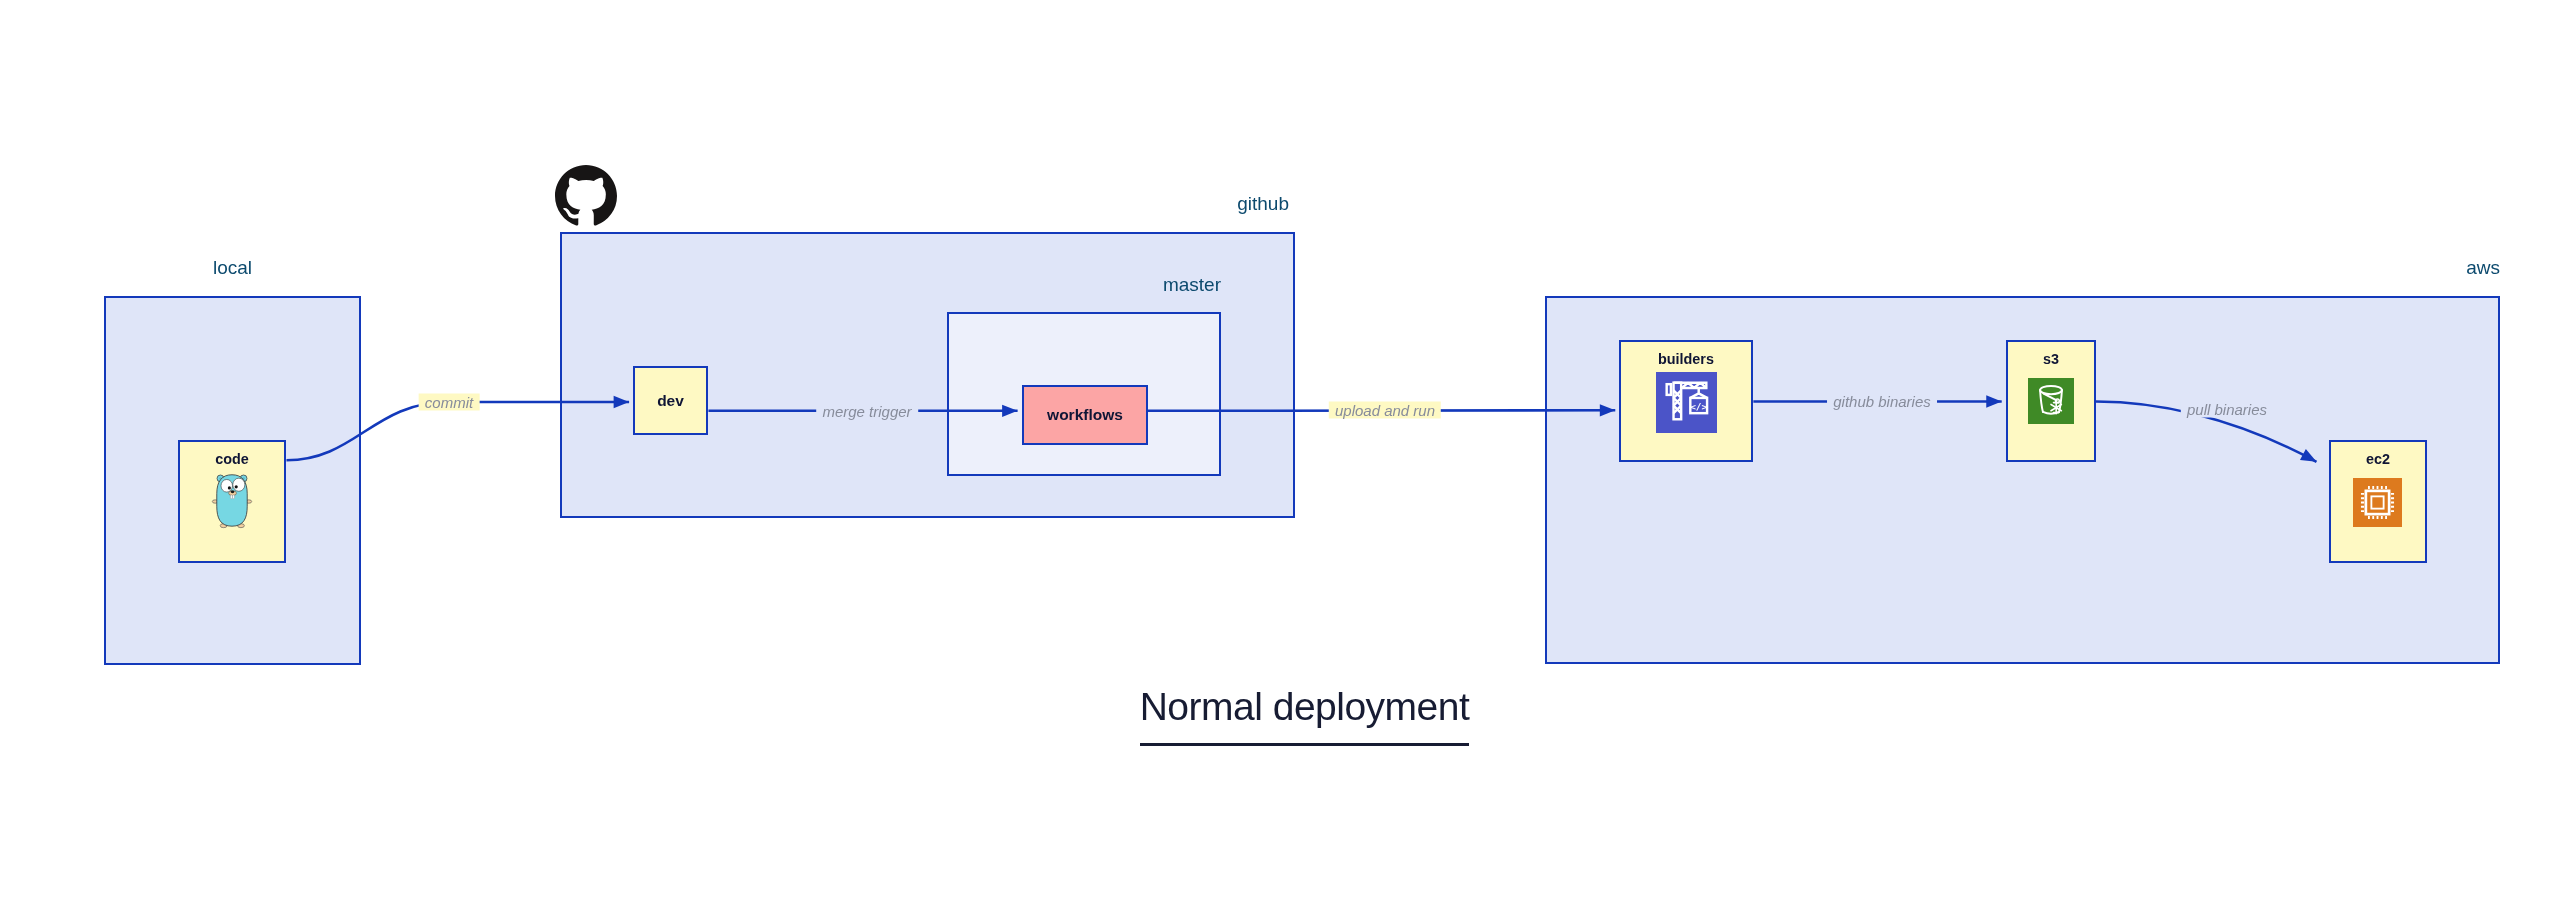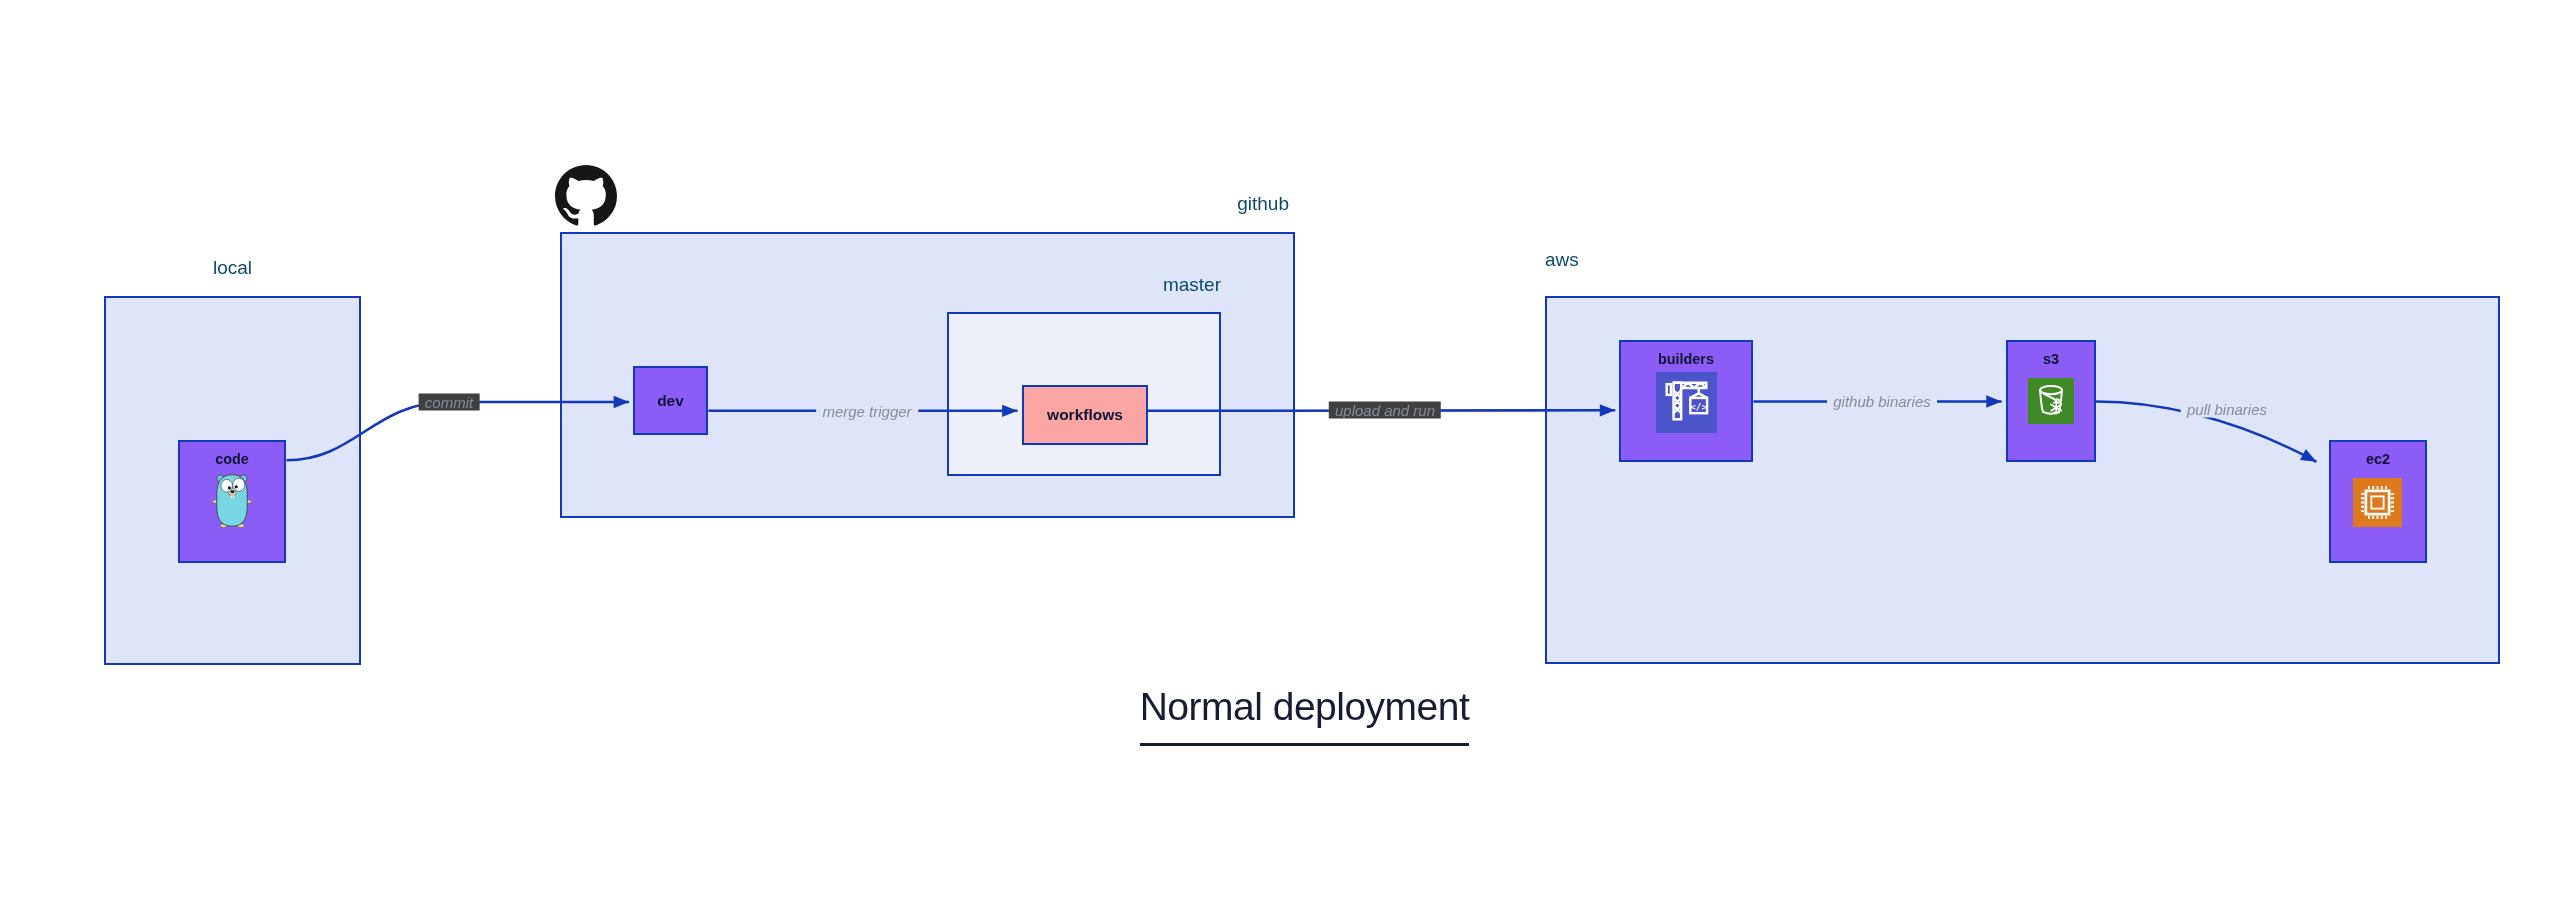--- a/index.html
+++ b/index.html
@@ -1,27 +1,27 @@
 <!DOCTYPE html>
 <html style="font-size:8.2px"><head>
 <meta charset="utf-8">
 <style>
   html,body{margin:0;padding:0;background:#ffffff;}
   #stage{position:relative;width:2604px;height:902px;background:#ffffff;overflow:hidden;
          font-family:"Liberation Sans","DejaVu Sans",sans-serif;}
   .group{position:absolute;background:#dfe5f8;border:2.6px solid #1339bb;box-sizing:border-box;}
   .group-label{position:absolute;font-size:19px;color:#0c4a6e;line-height:1;}
-  .node{position:absolute;background:#8b5cf6;border:2.1px solid #1339bb;box-sizing:border-box;}
+  .node{position:absolute;background:#fef9c3;border:2.1px solid #1339bb;box-sizing:border-box;}
   .node-label{position:absolute;left:0;right:0;text-align:center;font-weight:bold;
               font-size:14.4px;color:#0f1535;line-height:1;}
   .node-label-center{position:absolute;left:0;top:0;right:0;bottom:0;display:flex;
               align-items:center;justify-content:center;font-weight:bold;font-size:15.5px;color:#0f1535;}
   .edge-label{position:absolute;transform:translate(-50%,-50%);font-style:italic;
               font-size:15px;color:#878c9b;white-space:nowrap;padding:1px 6.2px;line-height:1;z-index:6;}
-  .on-white{background:#404040;}
+  .on-white{background:#fef9c3;}
   .on-fill{background:#dfe5f8;}
   .icon-tile{position:absolute;display:flex;align-items:center;justify-content:center;}
   #edge-layer{position:absolute;left:0;top:0;width:2604px;height:902px;z-index:5;pointer-events:none;}
   #title{position:absolute;left:1047px;top:685px;width:515px;text-align:center;z-index:2;}
   #title span{display:inline-block;font-size:39px;letter-spacing:-0.5px;color:#171c33;
               border-bottom:3.6px solid #171c33;padding-bottom:13px;line-height:1.15;}
 </style>
 </head>
 <body>
 
@@ -33,21 +33,21 @@
   <div class="group" style="left:560px;top:232px;width:735px;height:286px;"></div>
   <div class="group-label" style="left:1082px;top:194px;width:207px;text-align:right;">github</div>
 
   <div class="icon-tile" style="left:555px;top:165px;width:62px;height:62px;z-index:3;">
     <svg width="62" height="62" viewBox="0 0 16 16" aria-hidden="true">
       <path fill="#171515" fill-rule="evenodd" d="M8 0C3.58 0 0 3.58 0 8c0 3.54 2.29 6.53 5.47 7.59.4.07.55-.17.55-.38 0-.19-.01-.82-.01-1.49-2.01.37-2.53-.49-2.69-.94-.09-.23-.48-.94-.82-1.13-.28-.15-.68-.52-.01-.53.63-.01 1.08.58 1.23.82.72 1.21 1.87.87 2.33.66.07-.52.28-.87.51-1.07-1.78-.2-3.64-.89-3.64-3.95 0-.87.31-1.59.82-2.15-.08-.2-.36-1.02.08-2.12 0 0 .67-.21 2.2.82.64-.18 1.32-.27 2-.27s1.36.09 2 .27c1.53-1.04 2.2-.82 2.2-.82.44 1.1.16 1.92.08 2.12.51.56.82 1.27.82 2.15 0 3.07-1.87 3.75-3.65 3.95.29.25.54.73.54 1.48 0 1.07-.01 1.93-.01 2.2 0 .21.15.46.55.38A8.01 8.01 0 0 0 16 8c0-4.42-3.58-8-8-8z"></path>
     </svg>
   </div>
 
   <div class="group" style="left:1545px;top:296px;width:955px;height:368px;"></div>
-  <div class="group-label" style="left:1545px;top:250px;width:955px;text-align:left;">aws</div>
+  <div class="group-label" style="left:1545px;top:258px;width:955px;text-align:right;">aws</div>
 
   <div class="group" style="left:947px;top:312px;width:274px;height:164px;background:#edf0fb;z-index:2;"></div>
   <div class="group-label" style="left:947px;top:275px;width:274px;text-align:right;z-index:2;">master</div>
 
   <div class="node" style="left:178px;top:440px;width:108px;height:123px;z-index:3;">
     <div class="node-label" style="top:10.3px;">code</div>
   </div>
   <div class="icon-tile" style="left:211px;top:473px;width:42px;height:56px;z-index:4;">
     <svg width="42" height="56" viewBox="0 0 80 104" aria-hidden="true">
       <circle cx="18" cy="9" r="6.5" fill="#76d7e3" stroke="#3c3c3c" stroke-width="1.4"></circle>

